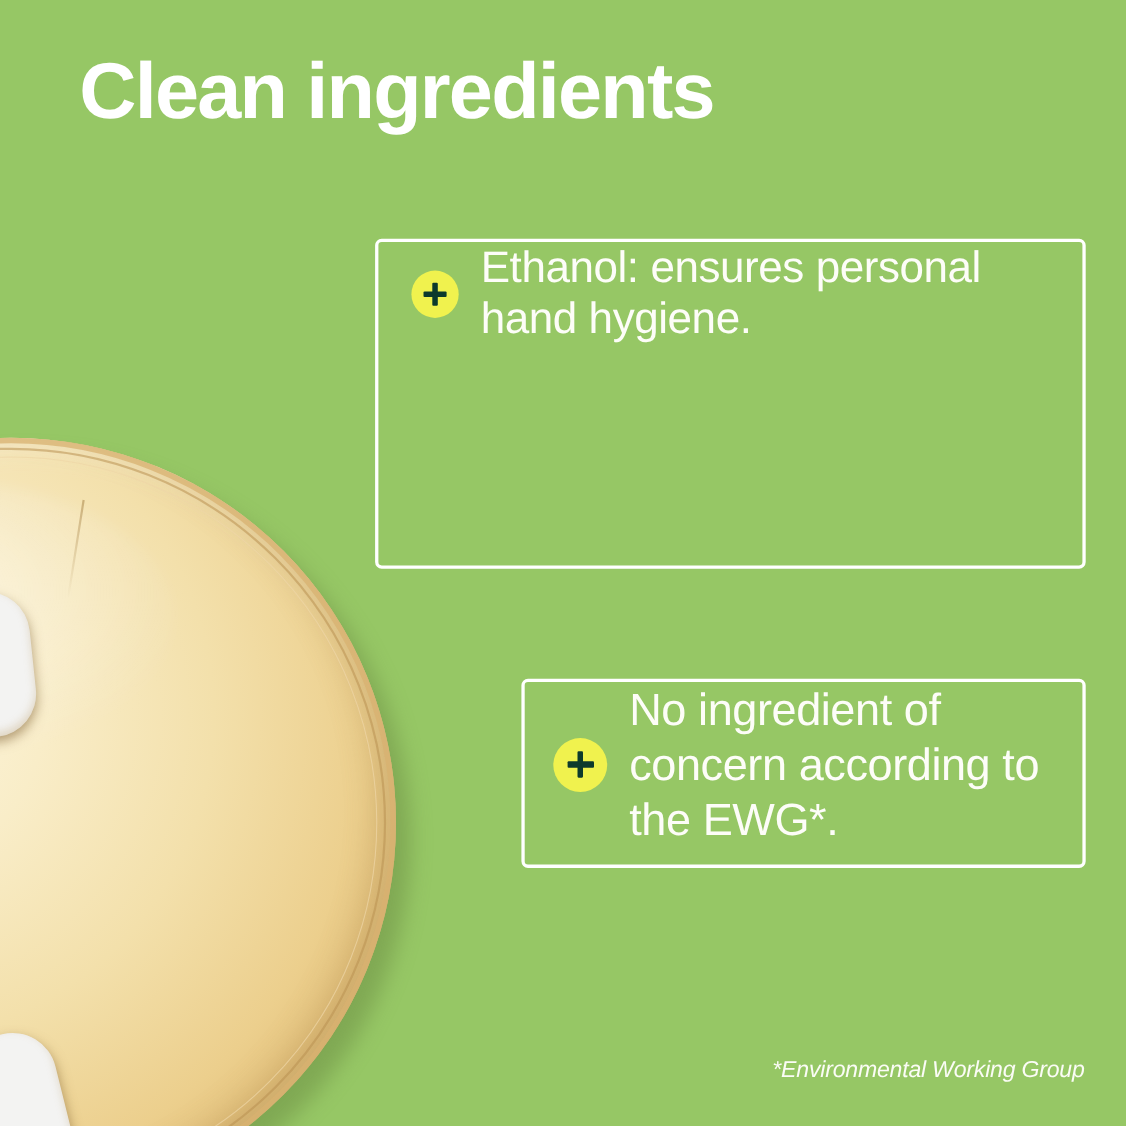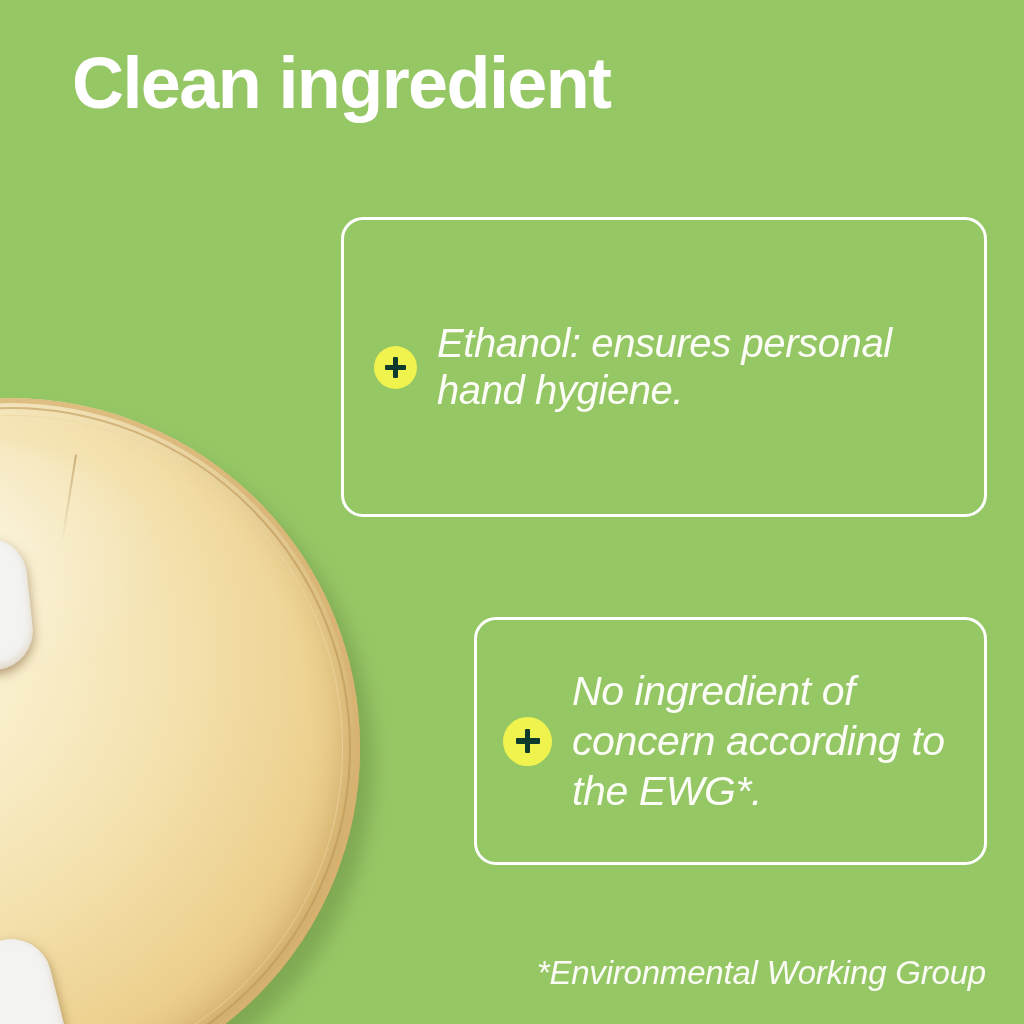--- a/index.html
+++ b/index.html
@@ -142,39 +142,37 @@
     letter-spacing: -1.6px;
     color: #ffffff;
     white-space: nowrap;
   }
 
   
   .card {
     position: absolute;
     box-sizing: border-box;
     border: 3px solid #ffffff;
-    border-radius: 22px;
+    border-radius: 6px;
     display: flex;
     flex-direction: column;
-    justify-content: center;
-    font-style: italic;
   }
   .card-ingredients {
     left: 341px;
     top: 217px;
     width: 646px;
     height: 300px;
     padding: 0 26px 0 30px;
     gap: 40px;
   }
   .card-ewg {
     left: 474px;
     top: 617px;
     width: 513px;
-    height: 248px;
+    height: 172px;
     padding: 0 22px 0 26px;
   }
 
   .bullet-row {
     display: flex;
     align-items: center;
     gap: 20px;
   }
   .plus-badge {
     flex: 0 0 auto;
@@ -214,21 +212,21 @@
     letter-spacing: -0.4px;
   }
 
   
   .footnote {
     position: absolute;
     right: 38px;
     top: 956px;
     margin: 0;
     color: #fbfcf6;
-    font-size: 33px;
+    font-size: 21px;
     line-height: 34px;
     font-style: italic;
     letter-spacing: -0.2px;
     white-space: nowrap;
   }
 </style>
 </head>
 <body>
 
 <div id="poster">
@@ -238,21 +236,21 @@
     <div class="product-disc"></div>
     <div class="product-gloss"></div>
     <div class="product-rim"></div>
     <div class="product-rim2"></div>
     <div class="product-rim3"></div>
     <div class="hairline"></div>
     <div class="slot slot-a"></div>
     <div class="slot slot-b"></div>
   </div>
 
-  <h1 class="headline">Clean ingredient</h1>
+  <h1 class="headline">Clean ingredients</h1>
 
   <div class="card card-ingredients">
 
     <div class="bullet-row">
       <span class="plus-badge size-sm"></span>
       <span class="bullet-text">Ethanol: ensures personal hand hygiene.</span>
     </div>
 
 
   </div>

